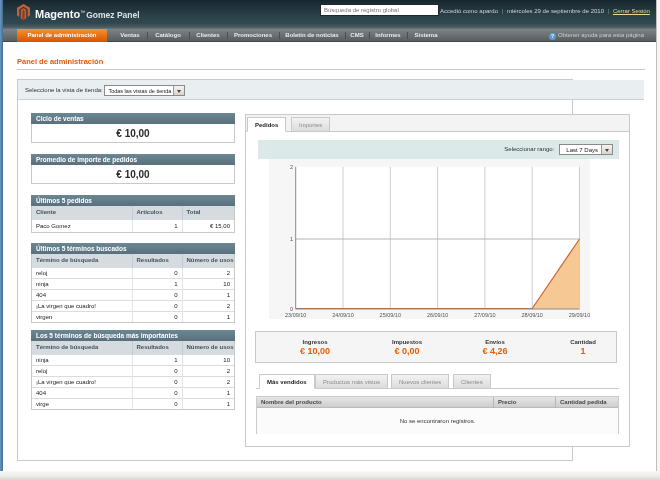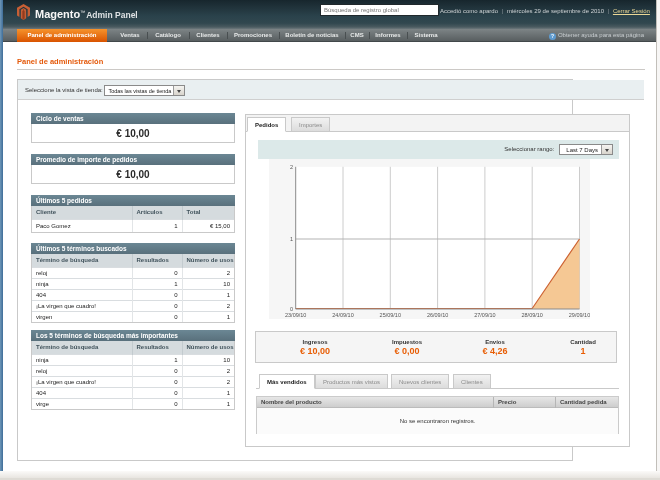--- a/index.html
+++ b/index.html
@@ -80,21 +80,21 @@
 </head>
 <body>
 
 <div class="abs" id="header">
   <svg class="abs" id="logo" width="13" height="16" viewBox="0 0 13 16">
     <path d="M6.5 0 L13 3.8 L13 11.6 L10.6 13 L10.6 5.2 L6.5 2.8 L2.4 5.2 L2.4 13 L0 11.6 L0 3.8 Z" fill="#c75f35"></path>
     <path d="M6.5 4.1 L9.2 5.7 L9.2 14.3 L6.5 15.9 L3.8 14.3 L3.8 5.7 Z" fill="#c75f35"></path>
     <path d="M6.5 6.3 L7.9 7.1 L7.9 14.6 L6.5 15.4 L5.1 14.6 L5.1 7.1 Z" fill="#a34425"></path>
     <rect x="6.2" y="5" width="0.7" height="10.4" fill="#8c3a1e"></rect>
   </svg>
-  <div class="abs" id="brand"><span style="font-weight:bold;">Magento</span><span style="font-size:5px;vertical-align:4px;letter-spacing:0;">™</span><span class="adm">Admin Panel</span></div>
+  <div class="abs" id="brand"><span style="font-weight:bold;">Magento</span><span style="font-size:5px;vertical-align:4px;letter-spacing:0;">™</span><span class="adm">Gomez Panel</span></div>
   <div class="abs" id="search">Búsqueda de registro global</div>
   <div class="abs" id="hright">Accedió como apardo <span class="sep">|</span> miércoles 29 de septiembre de 2010 <span class="sep">|</span> <a>Cerrar Sesión</a></div>
 </div>
 
 <div class="abs" id="nav">
   <div class="tab active">Panel de administración</div>
   <div class="tab it" style="left:110px;width:34px;">Ventas</div>
     <div class="dv" style="left:144px;"></div>
   <div class="tab it" style="left:144px;width:42px;">Catálogo</div>
     <div class="dv" style="left:186px;"></div>

